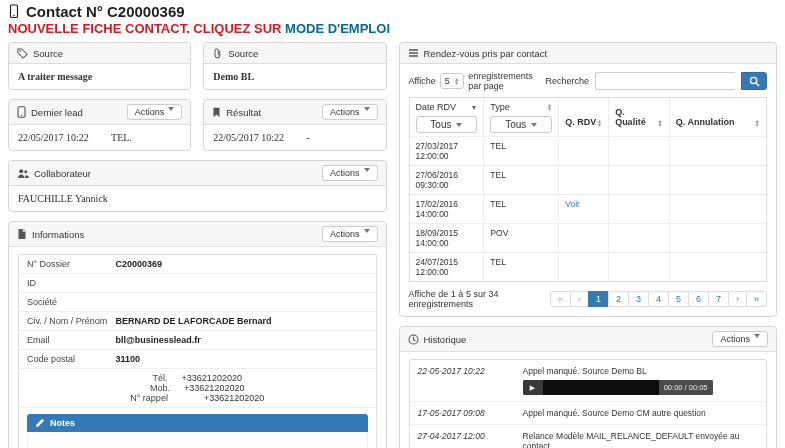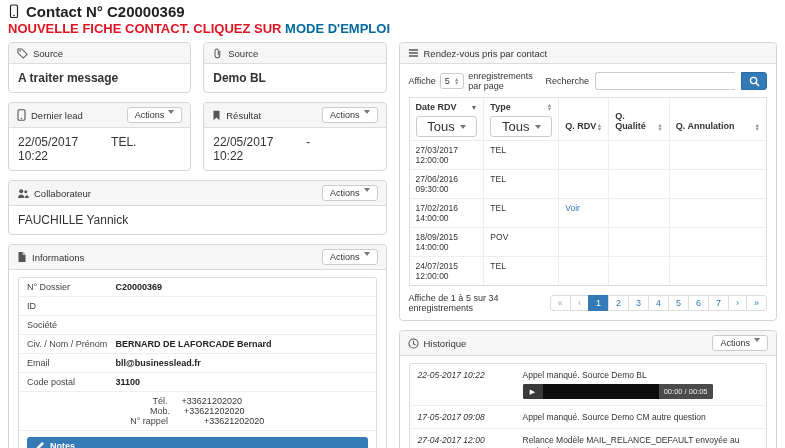--- a/index.html
+++ b/index.html
@@ -26,21 +26,21 @@
     background: #f6f6f6; border-bottom: 1px solid #ddd;
     border-radius: 4px 4px 0 0; padding: 4px 8px; min-height: 21px;
     font-size: 9.5px; color: #333;
   }
   .actions-btn {
     margin-left: auto; background: #fff; border: 1px solid #ccc; border-radius: 3px;
     font-size: 9px; color: #333; padding: 2px 7px;
     display: inline-flex; gap: 4px; cursor: pointer;
     font-family: "Liberation Sans", sans-serif;
   }
-  .pbody { padding: 7px 9px; font-size: 12px; }
+  .pbody { padding: 7px 9px; font-size: 10px; font-family: Liberation Serif, serif; }
   .bold { font-weight: bold; }
   .kv { display: flex; }
   .kv .d { width: 57%; }
   .caret { display: inline-block; width: 0; height: 0;
     border-left: 3px solid transparent; border-right: 3px solid transparent;
     border-top: 4px solid currentColor; }
   .caret.gray { border-top-color: #777; }
   
   .itable { border: 1px solid #ddd; margin: 1px; border-radius: 2px; }
   .irow { display: flex; align-items: center; border-bottom: 1px solid #eee; padding: 4px 8px; min-height: 19px; font-size: 9px; }
@@ -58,25 +58,25 @@
   
   .controls { display: flex; justify-content: space-between; align-items: center; padding: 7px 9px 6px; font-size: 9px; }
   .lenbox { display: inline-flex; align-items: center; gap: 4px; border: 1px solid #ccc; border-radius: 3px; padding: 2px 4px; margin: 0 4px; background: #fff; }
   .searchgrp { display: flex; align-items: center; gap: 6px; }
   .searchgrp input { width: 140px; height: 18px; border: 1px solid #ccc; border-radius: 3px 0 0 3px; padding: 0 5px; font-size: 9px; border-right: none; outline: none; }
   .search-btn { width: 26px; height: 18px; background: #337ab7; border: 1px solid #2e6da4; border-radius: 0 3px 3px 0; display: flex; align-items: center; justify-content: center; cursor: pointer; }
   .rtable { margin: 0 9px; border: 1px solid #ddd; }
   .rgrid { display: grid; grid-template-columns: 21% 21% 14% 17% 27%; }
   .hcol { border-right: 1px solid #eee; padding-bottom: 3px; }
   .hcol:last-child, .hq:last-child { border-right: none; }
-  .hlabel { display: flex; align-items: center; padding: 4px 6px 2px; font-weight: bold; font-size: 9px; }
+  .hlabel { display: flex; align-items: center; padding: 4px 6px 2px; font-weight: normal; font-size: 9px; }
   .hq { border-right: 1px solid #eee; display: flex; align-items: flex-end; padding: 4px 6px 9px; font-weight: bold; font-size: 9px; }
   .sortb { margin-left: auto; display: inline-flex; flex-direction: column; line-height: 4px; font-size: 5.5px; color: #999; font-style: normal; }
   .sortd { margin-left: auto; font-size: 7px; color: #666; }
-  .fsel { border: 1px solid #ccc; border-radius: 3px; background: #fff; margin: 2px 6px 0; padding: 2px 4px; font-size: 13px; display: flex; align-items: center; justify-content: center; gap: 5px; cursor: pointer; }
+  .fsel { border: 1px solid #ccc; border-radius: 3px; background: #fff; margin: 2px 6px 0; padding: 2px 4px; font-size: 10px; display: flex; align-items: center; justify-content: center; gap: 5px; cursor: pointer; }
   .rrow { border-top: 1px solid #eee; }
   .rcell { padding: 4px 6px; font-size: 8.5px; min-height: 19px; border-right: 1px solid #eee; }
   .rcell:last-child { border-right: none; }
   .rcell.link { color: #337ab7; cursor: pointer; }
   .tfoot { display: flex; justify-content: space-between; align-items: center; padding: 7px 9px; font-size: 9px; }
   .pager { display: flex; }
   .pg { border: 1px solid #ddd; background: #fff; color: #337ab7; font-size: 9px; padding: 2px 7px; margin-left: -1px; cursor: pointer; font-family: "Liberation Sans", sans-serif; }
   .pg:first-child { border-radius: 3px 0 0 3px; margin-left: 0; }
   .pg:last-child { border-radius: 0 3px 3px 0; }
   .pg.muted { color: #999; }

